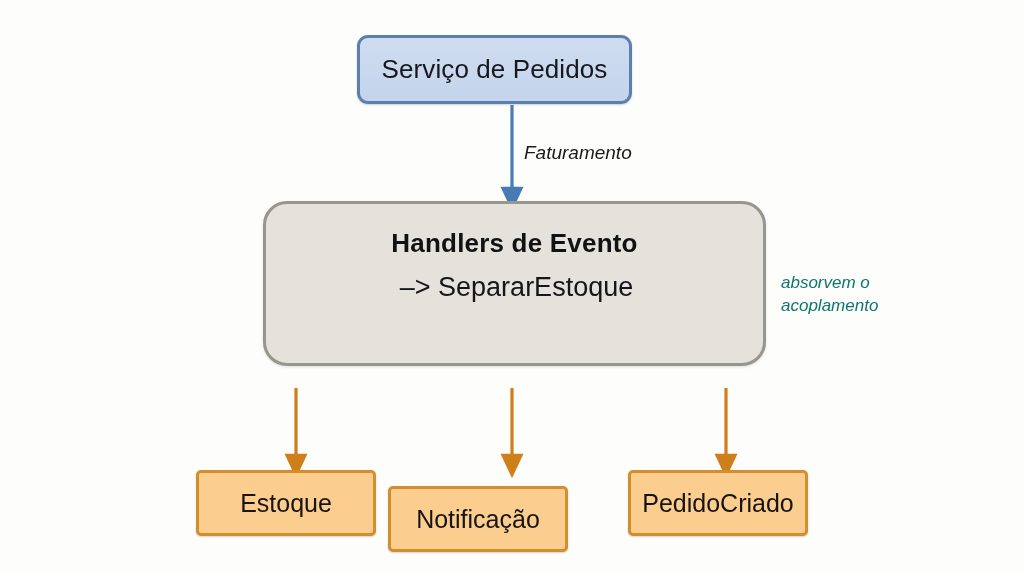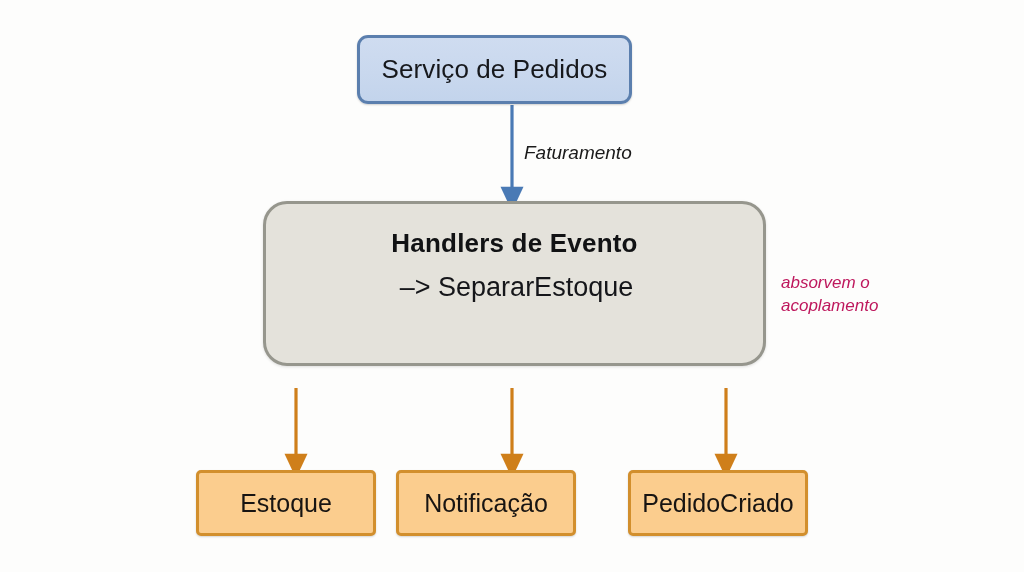--- a/index.html
+++ b/index.html
@@ -96,21 +96,21 @@
     background: #fbcd8e;
     border: 3px solid #d28f2d;
     border-radius: 5px;
     box-shadow: 0 1px 2px rgba(0,0,0,0.16);
   }
   .node-consumer .node-title {
     font-size: 25px;
     color: #171412;
   }
   .consumer-0 { left: 196px; }
-  .consumer-1 { left: 396px; }
+  .consumer-1 { left: 388px; margin-top: 16px; }
   .consumer-2 { left: 628px; }
 
   
   .edge-label {
     position: absolute;
     font-style: italic;
     white-space: nowrap;
   }
   .edge-label-event {
     left: 524px;
@@ -118,21 +118,21 @@
     font-size: 19px;
     color: #1a1a1a;
   }
   .annotation {
     position: absolute;
     left: 781px;
     top: 272px;
     font-style: italic;
     font-size: 17px;
     line-height: 1.33;
-    color: #be185d;
+    color: #0f766e;
     white-space: nowrap;
   }
 </style>
 </head>
 <body>
 
 <div id="canvas">
 
   <svg id="edges" viewBox="0 0 1024 572" width="1024" height="572">
     <defs>

